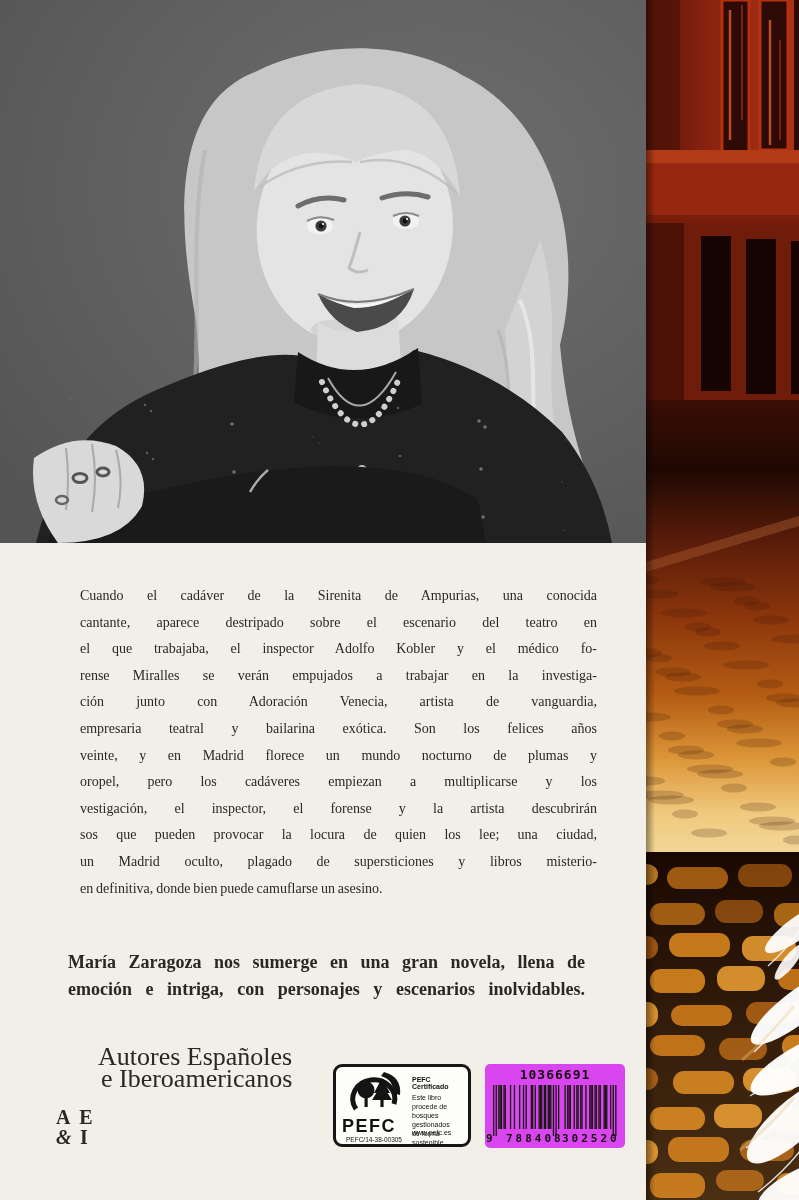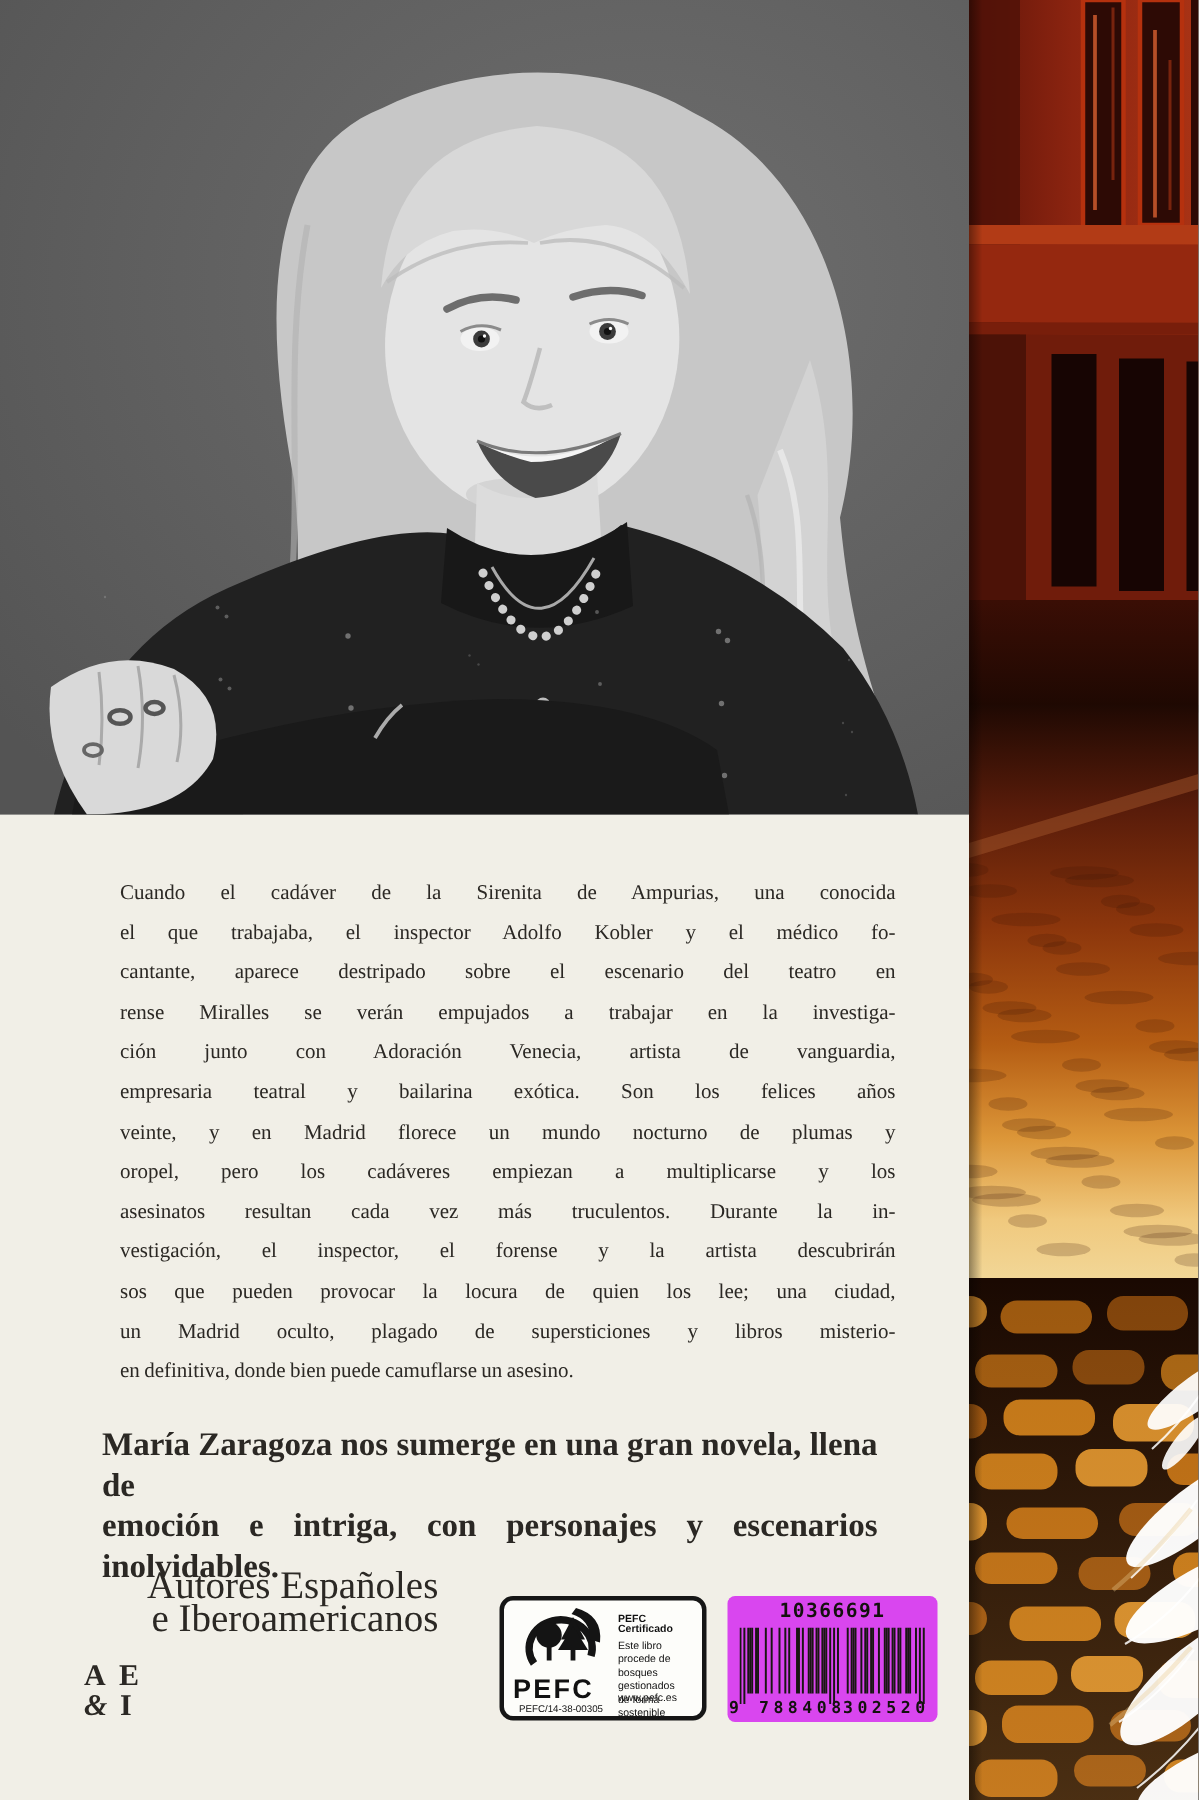--- a/index.html
+++ b/index.html
@@ -7,21 +7,21 @@
         font-family:"Liberation Serif", serif;color:#2b2824;}
   
   .photo-region{position:absolute;left:0;top:0;width:646px;height:543px;background:#5d5d5d;}
   .photo-region svg{display:block;}
   
   .synopsis{position:absolute;left:80px;top:583px;width:517px;
             font-size:14px;line-height:26.6px;word-spacing:-0.6px;}
   .syn-line{text-align:justify;text-align-last:justify;white-space:normal;}
   .syn-line.last{text-align-last:left;}
   .tagline{position:absolute;left:68px;top:949px;width:517px;
-           font-weight:bold;font-size:22px;line-height:27px;word-spacing:-0.8px;}
+           font-weight:bold;font-size:18px;line-height:27px;word-spacing:-0.8px;}
   .tag-line{text-align:justify;text-align-last:justify;}
   
   .monogram{position:absolute;left:56px;top:1108px;font-weight:bold;font-size:20px;
             line-height:19.5px;letter-spacing:2.5px;}
   .monogram .amp{font-style:italic;letter-spacing:1px;}
   .collection-name{position:absolute;left:98px;top:1046px;font-size:26px;line-height:21.5px;text-align:right;}
   
   .pefc-box{position:absolute;left:333px;top:1064px;width:138px;height:83px;background:#fdfdfa;
             border:3px solid #161616;border-radius:9px;box-sizing:border-box;
             font-family:"Liberation Sans", sans-serif;color:#111;}
@@ -161,28 +161,27 @@
         <path d="M 66,448 Q 70,480 66,510 M 92,444 Q 98,478 92,512 M 116,450 Q 124,480 118,508" stroke="#9e9e9e" stroke-width="2" fill="none" opacity="0.8"></path>
         <ellipse cx="80" cy="478" rx="7" ry="4.5" fill="none" stroke="#555555" stroke-width="3"></ellipse>
         <ellipse cx="103" cy="472" rx="6" ry="4" fill="none" stroke="#555555" stroke-width="3"></ellipse>
         <ellipse cx="62" cy="500" rx="6" ry="4" fill="none" stroke="#666666" stroke-width="2.5"></ellipse>
       </g>
     </svg>
   </div>
 
   <div class="synopsis">
     <div class="syn-line">Cuando el cadáver de la Sirenita de Ampurias, una conocida</div>
+    <div class="syn-line">cantante, aparece destripado sobre el escenario del teatro en</div>
     <div class="syn-line">el que trabajaba, el inspector Adolfo Kobler y el médico fo-</div>
-    <div class="syn-line">cantante, aparece destripado sobre el escenario del teatro en</div>
     <div class="syn-line">rense Miralles se verán empujados a trabajar en la investiga-</div>
     <div class="syn-line">ción junto con Adoración Venecia, artista de vanguardia,</div>
     <div class="syn-line">empresaria teatral y bailarina exótica. Son los felices años</div>
     <div class="syn-line">veinte, y en Madrid florece un mundo nocturno de plumas y</div>
     <div class="syn-line">oropel, pero los cadáveres empiezan a multiplicarse y los</div>
-    <div class="syn-line">asesinatos resultan cada vez más truculentos. Durante la in-</div>
     <div class="syn-line">vestigación, el inspector, el forense y la artista descubrirán</div>
     <div class="syn-line">sos que pueden provocar la locura de quien los lee; una ciudad,</div>
     <div class="syn-line">un Madrid oculto, plagado de supersticiones y libros misterio-</div>
     <div class="syn-line last">en definitiva, donde bien puede camuflarse un asesino.</div>
   </div>
 
   <div class="tagline">
     <div class="tag-line">María Zaragoza nos sumerge en una gran novela, llena de</div>
     <div class="tag-line">emoción e intriga, con personajes y escenarios inolvidables.</div>
   </div>

